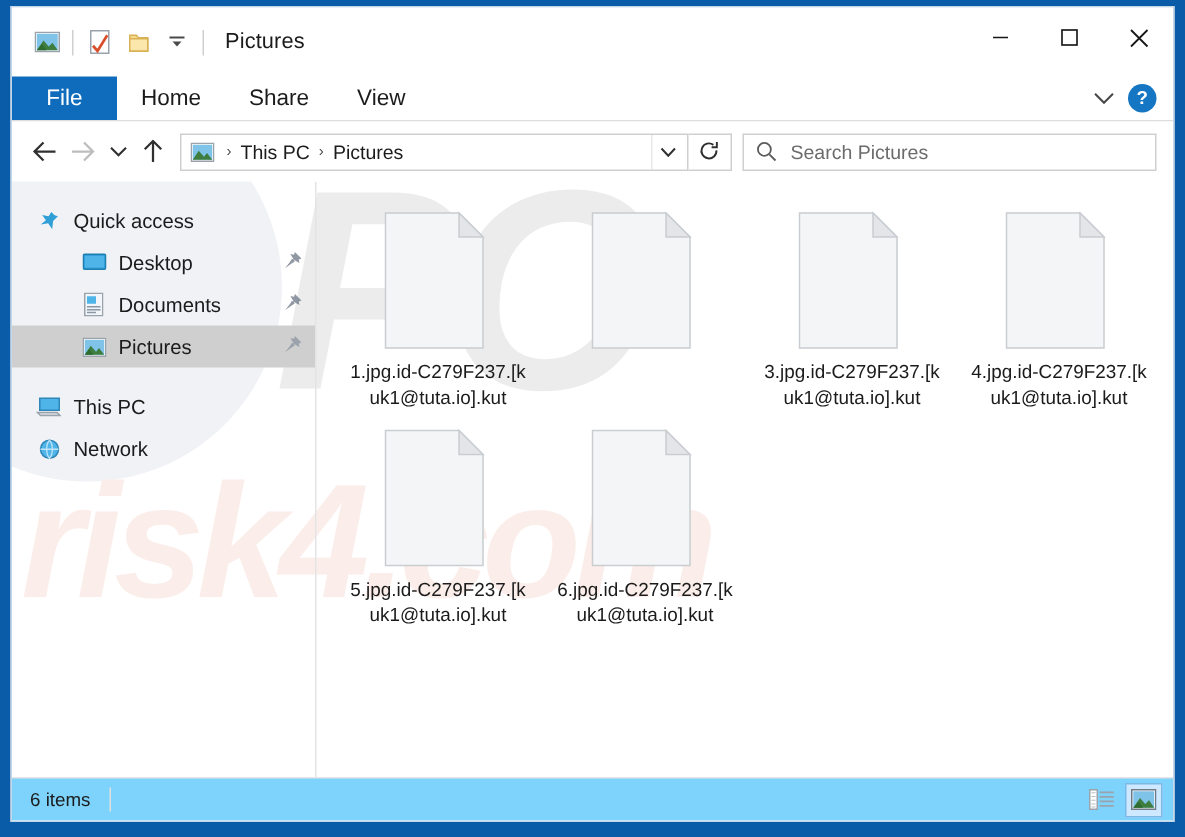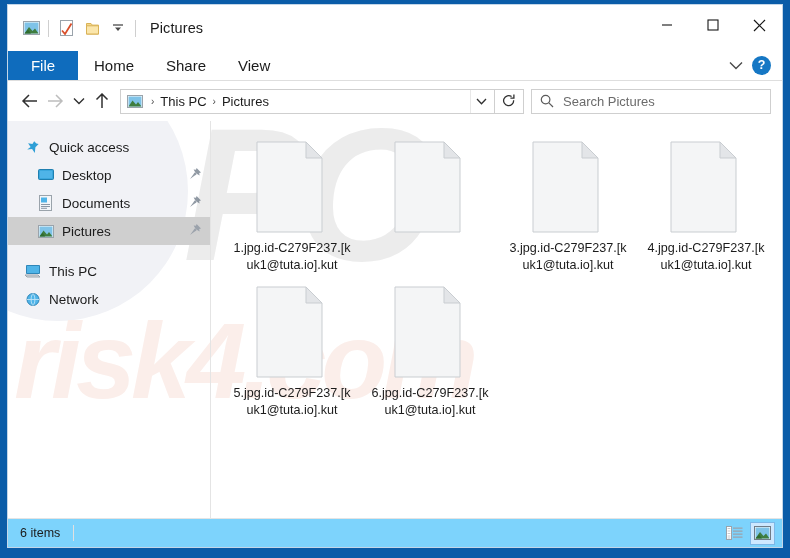--- a/index.html
+++ b/index.html
@@ -122,21 +122,21 @@
     color: #303030; font-size: 11px;
     border-left: 1px solid #e8e8e8;
   }
   .refresh {
     width: 29px; height: 25px;
     border: 1px solid #cfcfcf; border-left: none;
     display: flex; align-items: center; justify-content: center;
     color: #303030; font-size: 13px;
   }
   .searchbox {
-    width: 240px; height: 25px;
+    width: 276px; height: 25px;
     border: 1px solid #cfcfcf;
     margin-left: 7px;
     display: flex; align-items: center;
     padding-left: 8px;
     background: #fff;
   }
   .search-ph {
     font-size: 13px; color: #6b6b6b;
     margin-left: 9px;
   }
@@ -191,21 +191,21 @@
     display: flex; align-items: center;
     padding-right: 8px;
     font-size: 13.5px; color: #1b1b1b;
     position: relative;
   }
   .nav-item.sel { background: #cfcfcf; }
   .nav-item .ico { width: 19px; display: flex; align-items: center; justify-content: center; flex: 0 0 19px; }
   .nav-item .lbl { margin-left: 7px; white-space: nowrap; text-align: right; }
   .nav-item .pin { margin-left: auto; opacity: .75; }
   .lvl0 { padding-left: 15px; }
-  .lvl1 { padding-left: 28px; }
+  .lvl1 { padding-left: 45px; }
   .nav-gap { height: 12px; }
 
   
   .content {
     flex: 1 1 auto;
     position: relative;
     z-index: 2;
     padding: 18px 0 0 12px;
     min-width: 0;
   }

